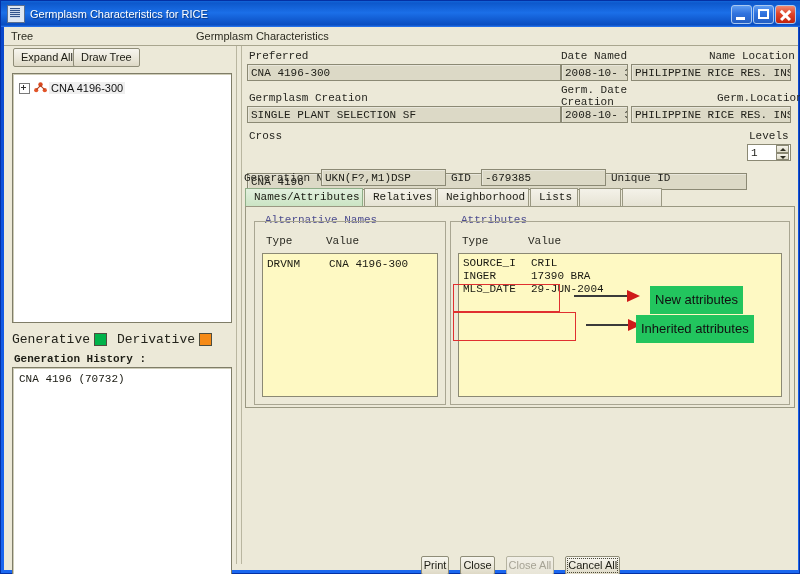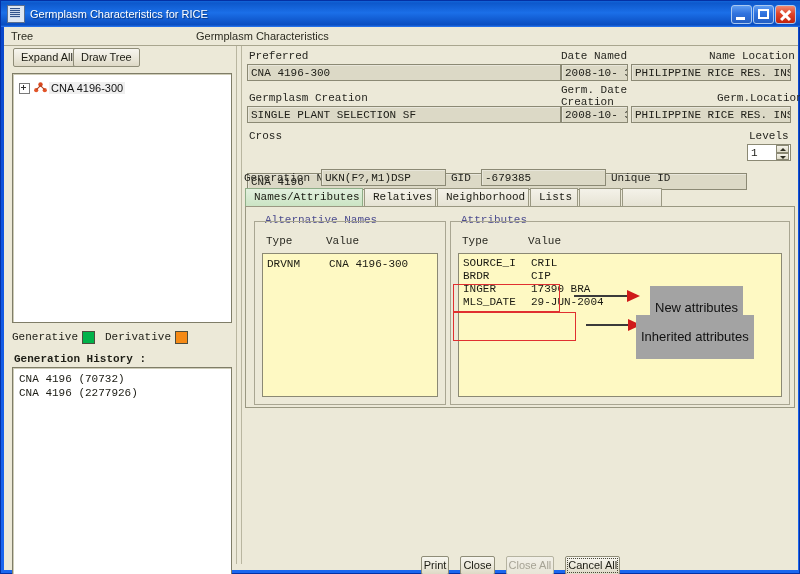--- a/index.html
+++ b/index.html
@@ -193,23 +193,23 @@
   #tree-leaf-icon svg { display: block; }
   #tree-node-label {
     background: #efefef;
     padding: 0 2px;
   }
 
   
   #legend {
     position: absolute; left: 5px; top: 285px;
     width: 220px; height: 16px;
-    display: flex; align-items: flex-start;
-    font-family: "Liberation Mono", monospace;
-    font-size: 11px;
+    display: flex; align-items: center;
+    font-family: "Liberation Mono", monospace;
+    font-size: 13px;
     color: #23231b;
   }
   .swatch {
     width: 11px; height: 11px;
     border: 1px solid #4d4d3f;
     margin: 0 10px 0 4px;
     flex: 0 0 auto;
   }
   #swatch-gen  { background: #00b24a; }
   #swatch-deriv{ background: #f58a16; }
@@ -415,26 +415,26 @@
 
   
   .annot-box {
     position: absolute;
     border: 1.5px solid #e03030;
     box-sizing: border-box;
     pointer-events: none;
   }
   .annot-label {
     position: absolute;
-    background: #a3a3a3;
+    background: #22c55e;
     color: #111111;
     font-family: "Liberation Sans", sans-serif;
     font-size: 13px;
     line-height: 16px;
-    padding: 14px 5px;
+    padding: 6px 5px;
     white-space: nowrap;
   }
   .annot-arrow {
     position: absolute;
     height: 12px;
     pointer-events: none;
   }
   .annot-arrow .shaft {
     position: absolute; left: 0; top: 5px;
     height: 2px; background: #3a3a3a;
@@ -508,21 +508,20 @@
         <span>Generative</span>
         <span class="swatch" id="swatch-gen"></span>
         <span>Derivative</span>
         <span class="swatch" id="swatch-deriv"></span>
       </div>
 
       <div id="genhist-label">Generation History :</div>
 
       <div id="genhist-panel">
         <div class="genhist-row">CNA 4196 (70732)</div>
-        <div class="genhist-row">CNA 4196 (2277926)</div>
       </div>
     </div>
 
     <div id="splitter"></div>
 
     <div id="right-col">
 
       <div class="field-label" id="lbl-preferred">Preferred</div>
       <div class="tfield" id="fld-preferred">CNA 4196-300</div>
       <div class="field-label" id="lbl-datenamed">Date Named</div>
@@ -585,24 +584,20 @@
           <div class="col-head" style="left:12px; top:20px;">Type</div>
           <div class="col-head" style="left:78px; top:20px;">Value</div>
 
           <div class="listbox" style="left:8px; top:38px; width:324px; height:144px;">
             <div style="position:absolute; left:4px; top:3px; width:316px;">
               <div style="position:relative; height:13px;">
                 <span class="lrow" style="position:absolute; left:0;   top:0;">SOURCE_I</span>
                 <span class="lrow" style="position:absolute; left:68px; top:0;">CRIL</span>
               </div>
               <div style="position:relative; height:13px;">
-                <span class="lrow" style="position:absolute; left:0;   top:0;">BRDR</span>
-                <span class="lrow" style="position:absolute; left:68px; top:0;">CIP</span>
-              </div>
-              <div style="position:relative; height:13px;">
                 <span class="lrow" style="position:absolute; left:0;   top:0;">INGER</span>
                 <span class="lrow" style="position:absolute; left:68px; top:0;">17390 BRA</span>
               </div>
               <div style="position:relative; height:13px;">
                 <span class="lrow" style="position:absolute; left:0;   top:0;">MLS_DATE</span>
                 <span class="lrow" style="position:absolute; left:68px; top:0;">29-JUN-2004</span>
               </div>
             </div>
           </div>
         </div>

